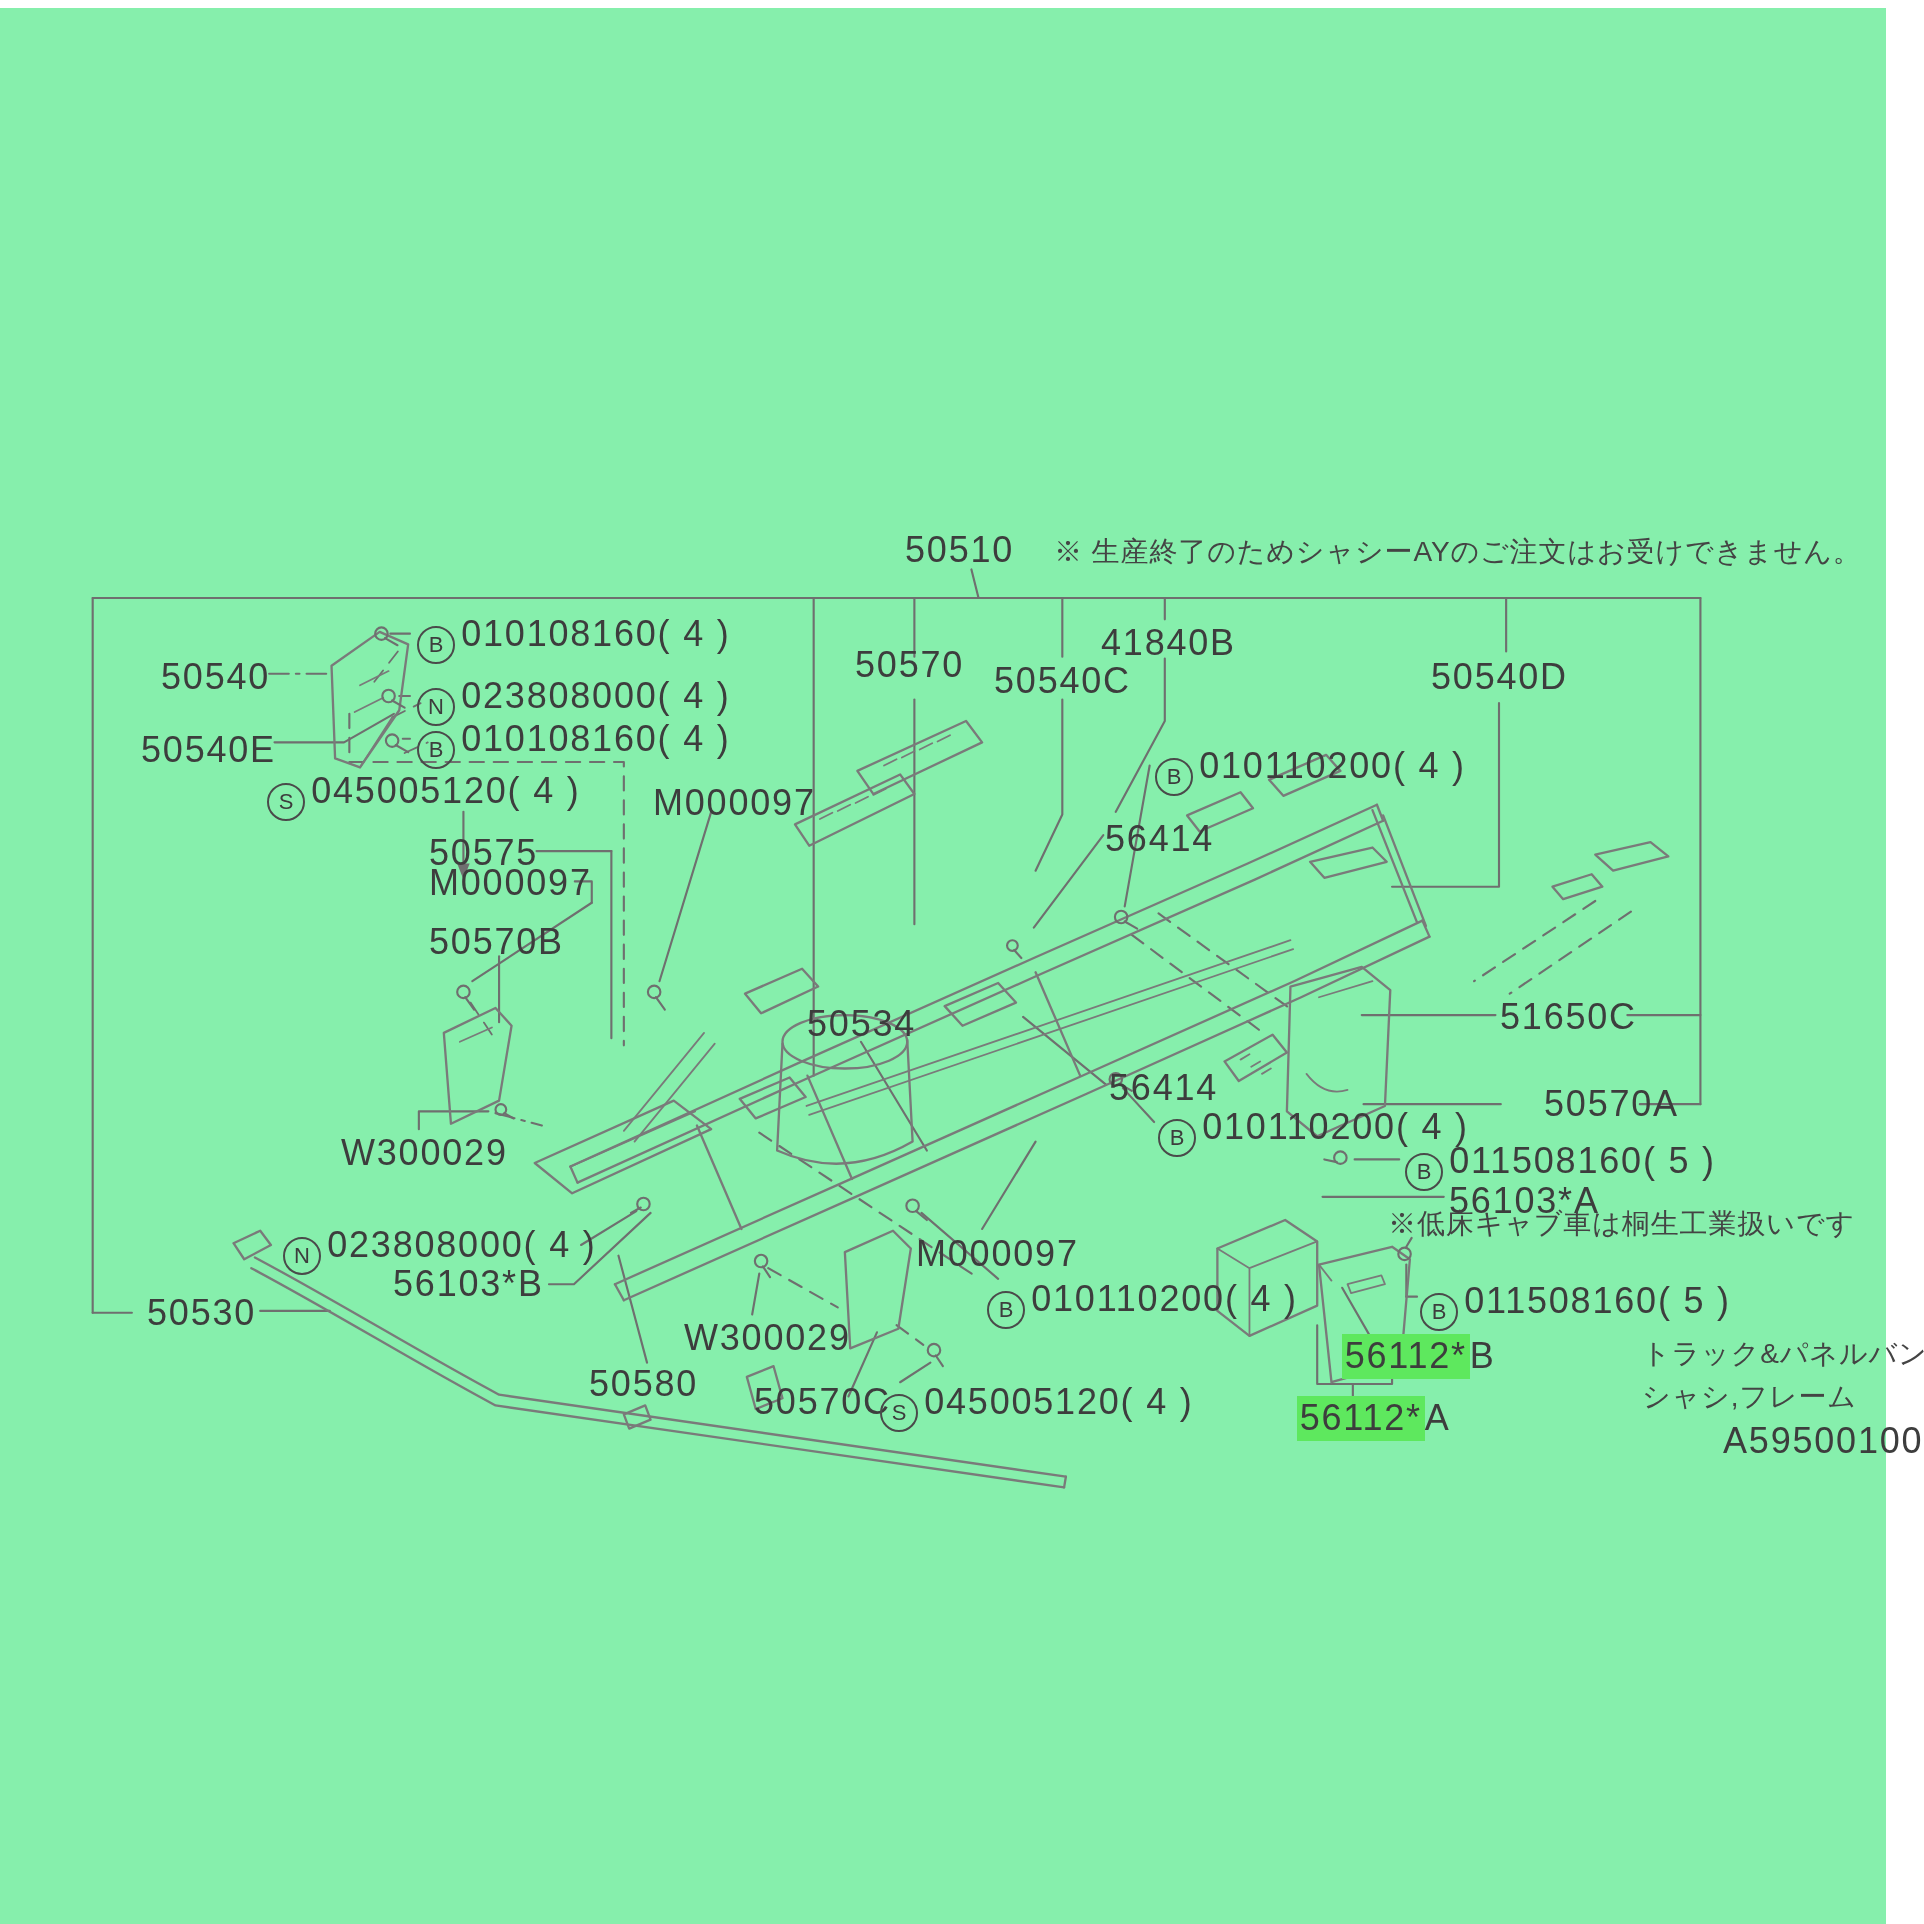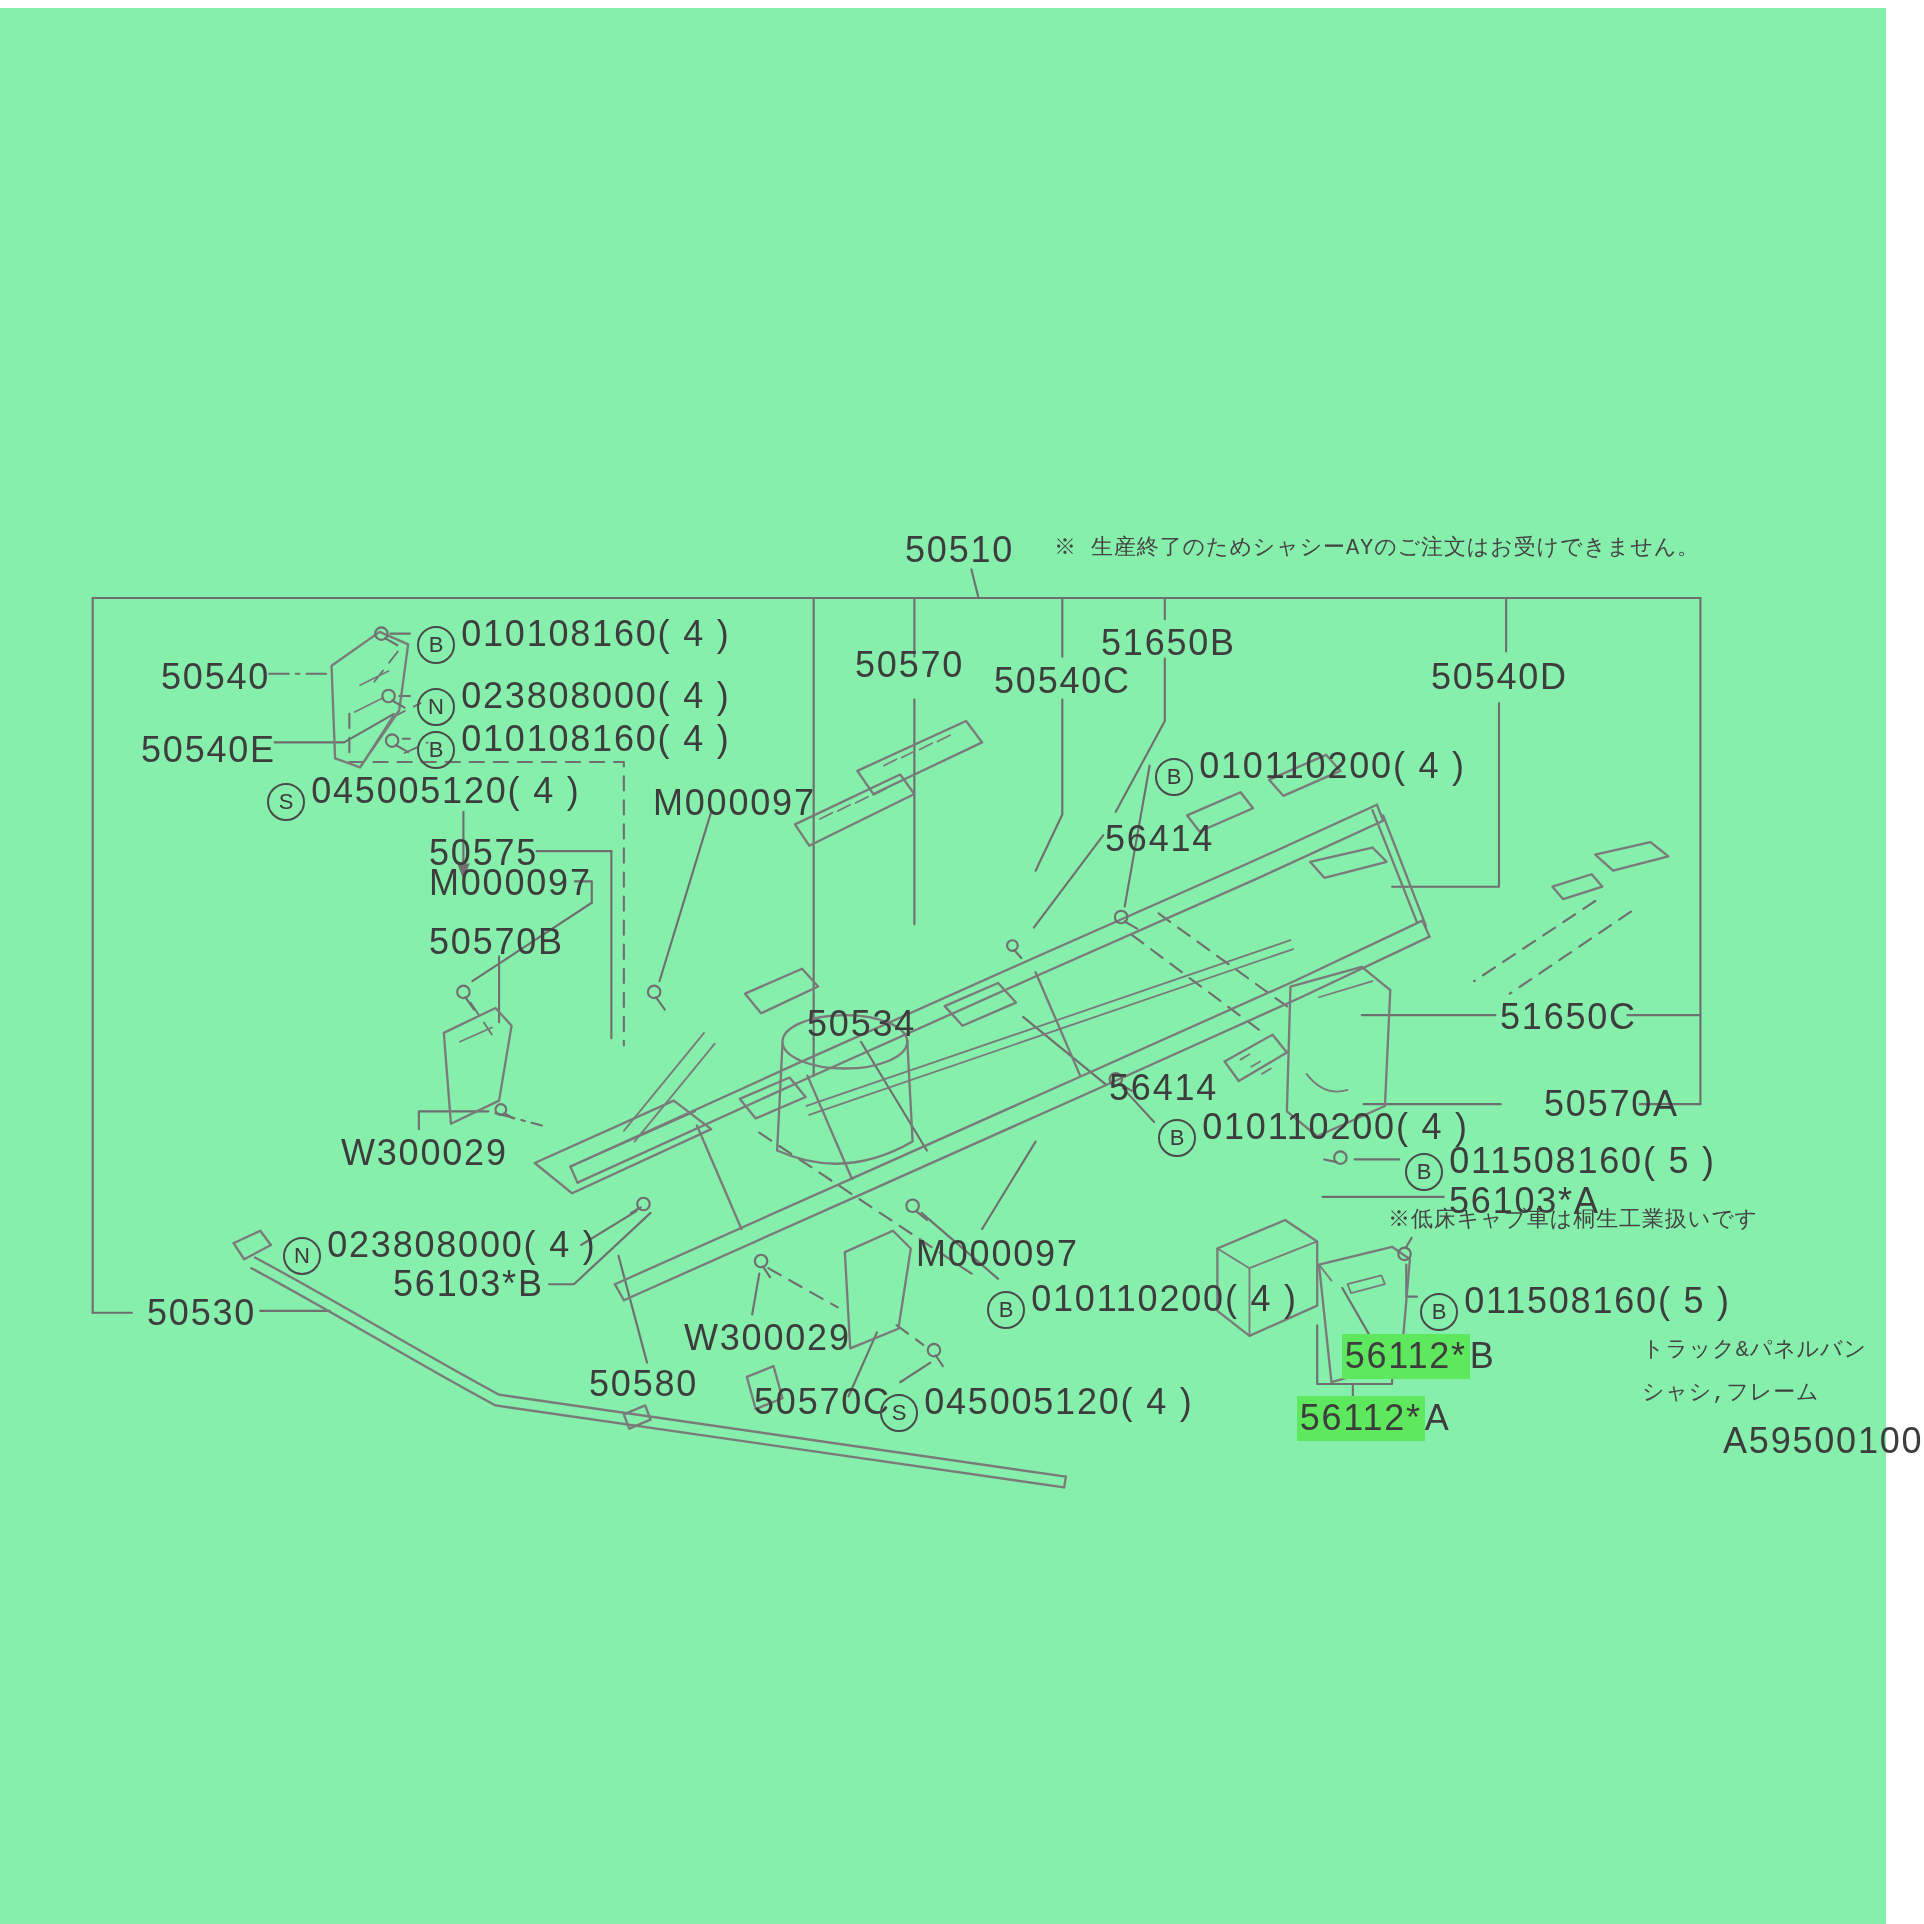--- a/index.html
+++ b/index.html
@@ -1,21 +1,21 @@
 <!DOCTYPE html>
 <html style="font-size:14.3px"><head>
 <meta charset="utf-8">
 <style>
   html,body{margin:0;padding:0;width:1925px;height:1925px;background:#ffffff;overflow:hidden;}
   #stage{position:relative;width:1886px;height:1925px;background:#86efac;
          font-family:"Liberation Sans",sans-serif;margin-top:8px;}
   #art{position:absolute;left:0;top:0;}
   .lbl{position:absolute;font-size:36px;letter-spacing:1.8px;color:#3d3d3d;
        white-space:nowrap;line-height:1.1;font-family:"Liberation Sans",sans-serif;}
-  .jp{font-size:22px;letter-spacing:0.9px;color:#444;font-family:Liberation Mono, monospace;}
+  .jp{font-size:28px;letter-spacing:0.9px;color:#444;}
   .circ{display:inline-block;width:34px;height:34px;border:2.7px solid #4a4a4a;border-radius:50%;
         text-align:center;line-height:33px;font-size:22px;letter-spacing:0;
         margin-right:6.2px;vertical-align:-6.2px;color:#3d3d3d;}
   .hl{padding:0.9px 2.7px 2.7px 2.7px;}
   svg{stroke-linecap:round;stroke-linejoin:round;}
   .ln{stroke:#6f6f6f;stroke-width:2.4;fill:none;}
   .art{stroke:#7a7a7a;stroke-width:2.6;fill:none;}
   .dash{stroke-dasharray:16 11;}
   .ddot{stroke-dasharray:22 8 4 8;}
   .thin{stroke-width:2;}
@@ -241,21 +241,21 @@
       <div class="lbl jp" style="left: 1054px; top: 529px;"><span>※ 生産終了のためシャシーAYのご注文はお受けできません。</span></div>
       <div class="lbl" style="left: 417px; top: 606px;"><span class="circ">B</span><span>010108160( 4 )</span></div>
       <div class="lbl" style="left: 161px; top: 649px;"><span>50540</span></div>
       <div class="lbl" style="left: 417px; top: 668px;"><span class="circ">N</span><span>023808000( 4 )</span></div>
       <div class="lbl" style="left: 417px; top: 711px;"><span class="circ">B</span><span>010108160( 4 )</span></div>
       <div class="lbl" style="left: 141px; top: 722px;"><span>50540E</span></div>
       <div class="lbl" style="left: 267px; top: 763px;"><span class="circ">S</span><span>045005120( 4 )</span></div>
       <div class="lbl" style="left: 653px; top: 775px;"><span>M000097</span></div>
       <div class="lbl" style="left: 855px; top: 637px;"><span>50570</span></div>
       <div class="lbl" style="left: 994px; top: 653px;"><span>50540C</span></div>
-      <div class="lbl" style="left: 1101px; top: 615px;"><span>51650B</span></div>
+      <div class="lbl" style="left: 1101px; top: 615px;"><span>41840B</span></div>
       <div class="lbl" style="left: 1431px; top: 649px;"><span>50540D</span></div>
       <div class="lbl" style="left: 1155px; top: 738px;"><span class="circ">B</span><span>010110200( 4 )</span></div>
       <div class="lbl" style="left: 1105px; top: 811px;"><span>56414</span></div>
       <div class="lbl" style="left: 429px; top: 825px;"><span>50575</span></div>
       <div class="lbl" style="left: 429px; top: 855px;"><span>M000097</span></div>
       <div class="lbl" style="left: 429px; top: 914px;"><span>50570B</span></div>
       <div class="lbl" style="left: 807px; top: 996px;"><span>50534</span></div>
       <div class="lbl" style="left: 1500px; top: 989px; text-align: center;"><span>51650C</span></div>
       <div class="lbl" style="left: 1544px; top: 1076px; text-align: center;"><span>50570A</span></div>
       <div class="lbl" style="left: 1109px; top: 1060px;"><span>56414</span></div>

